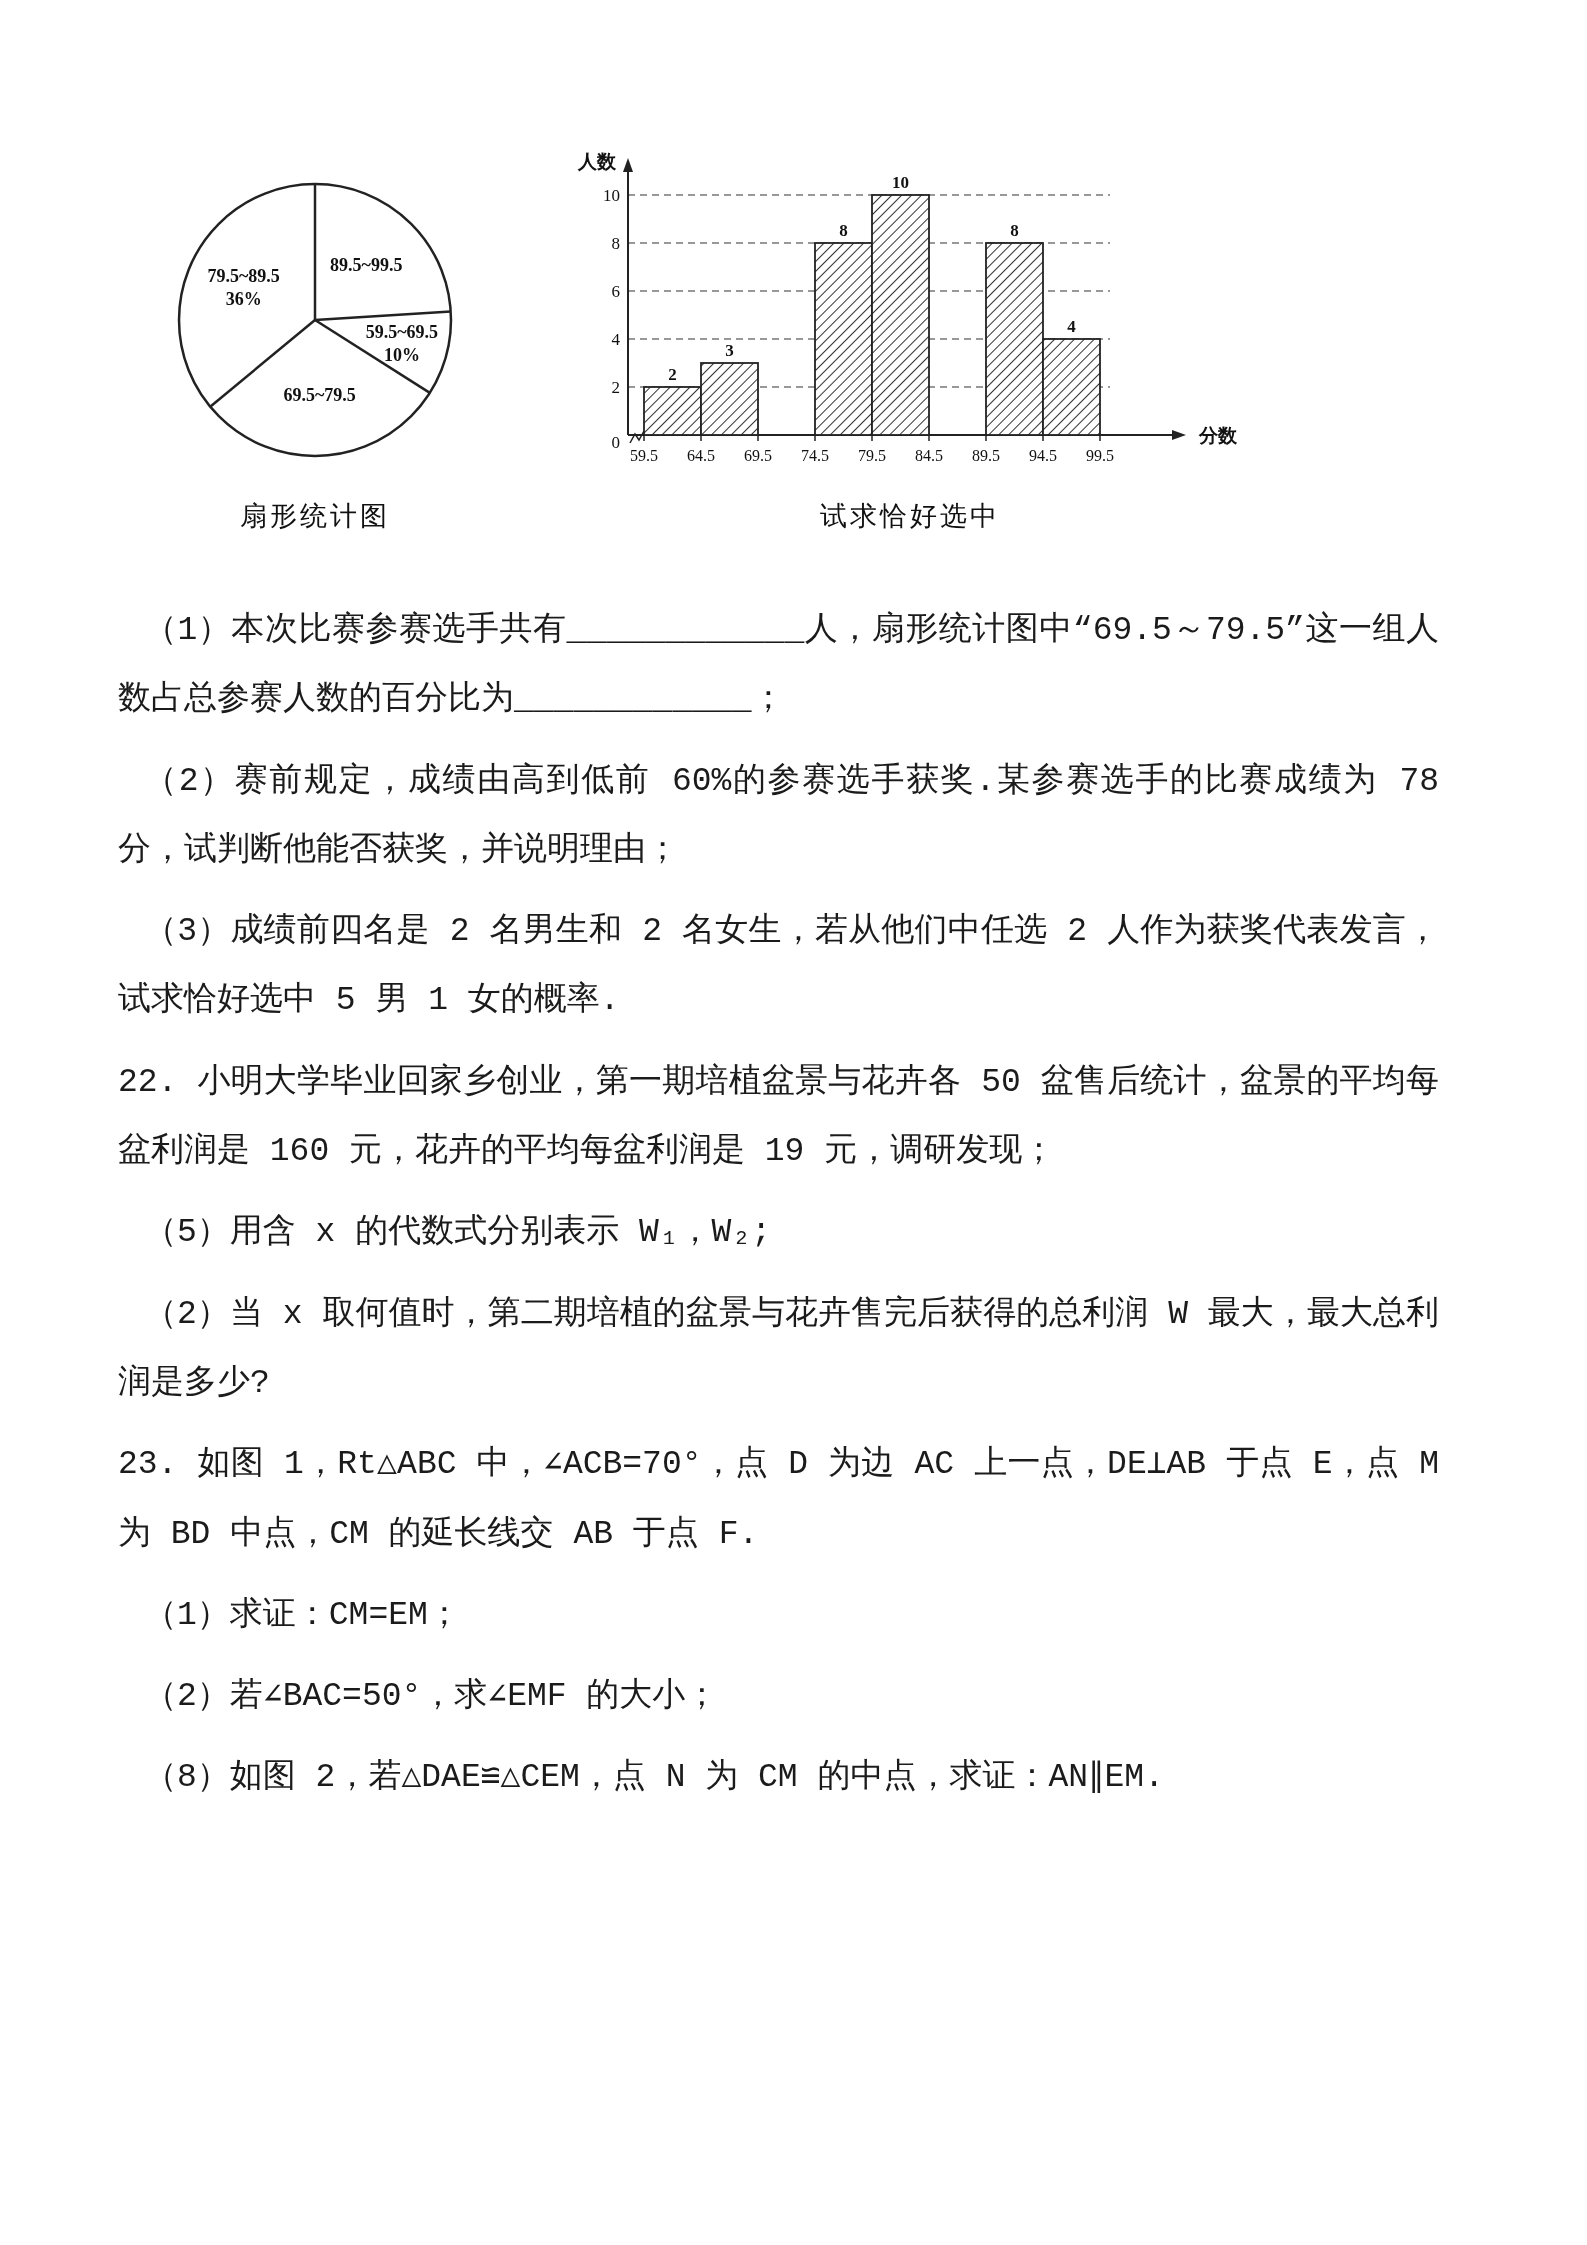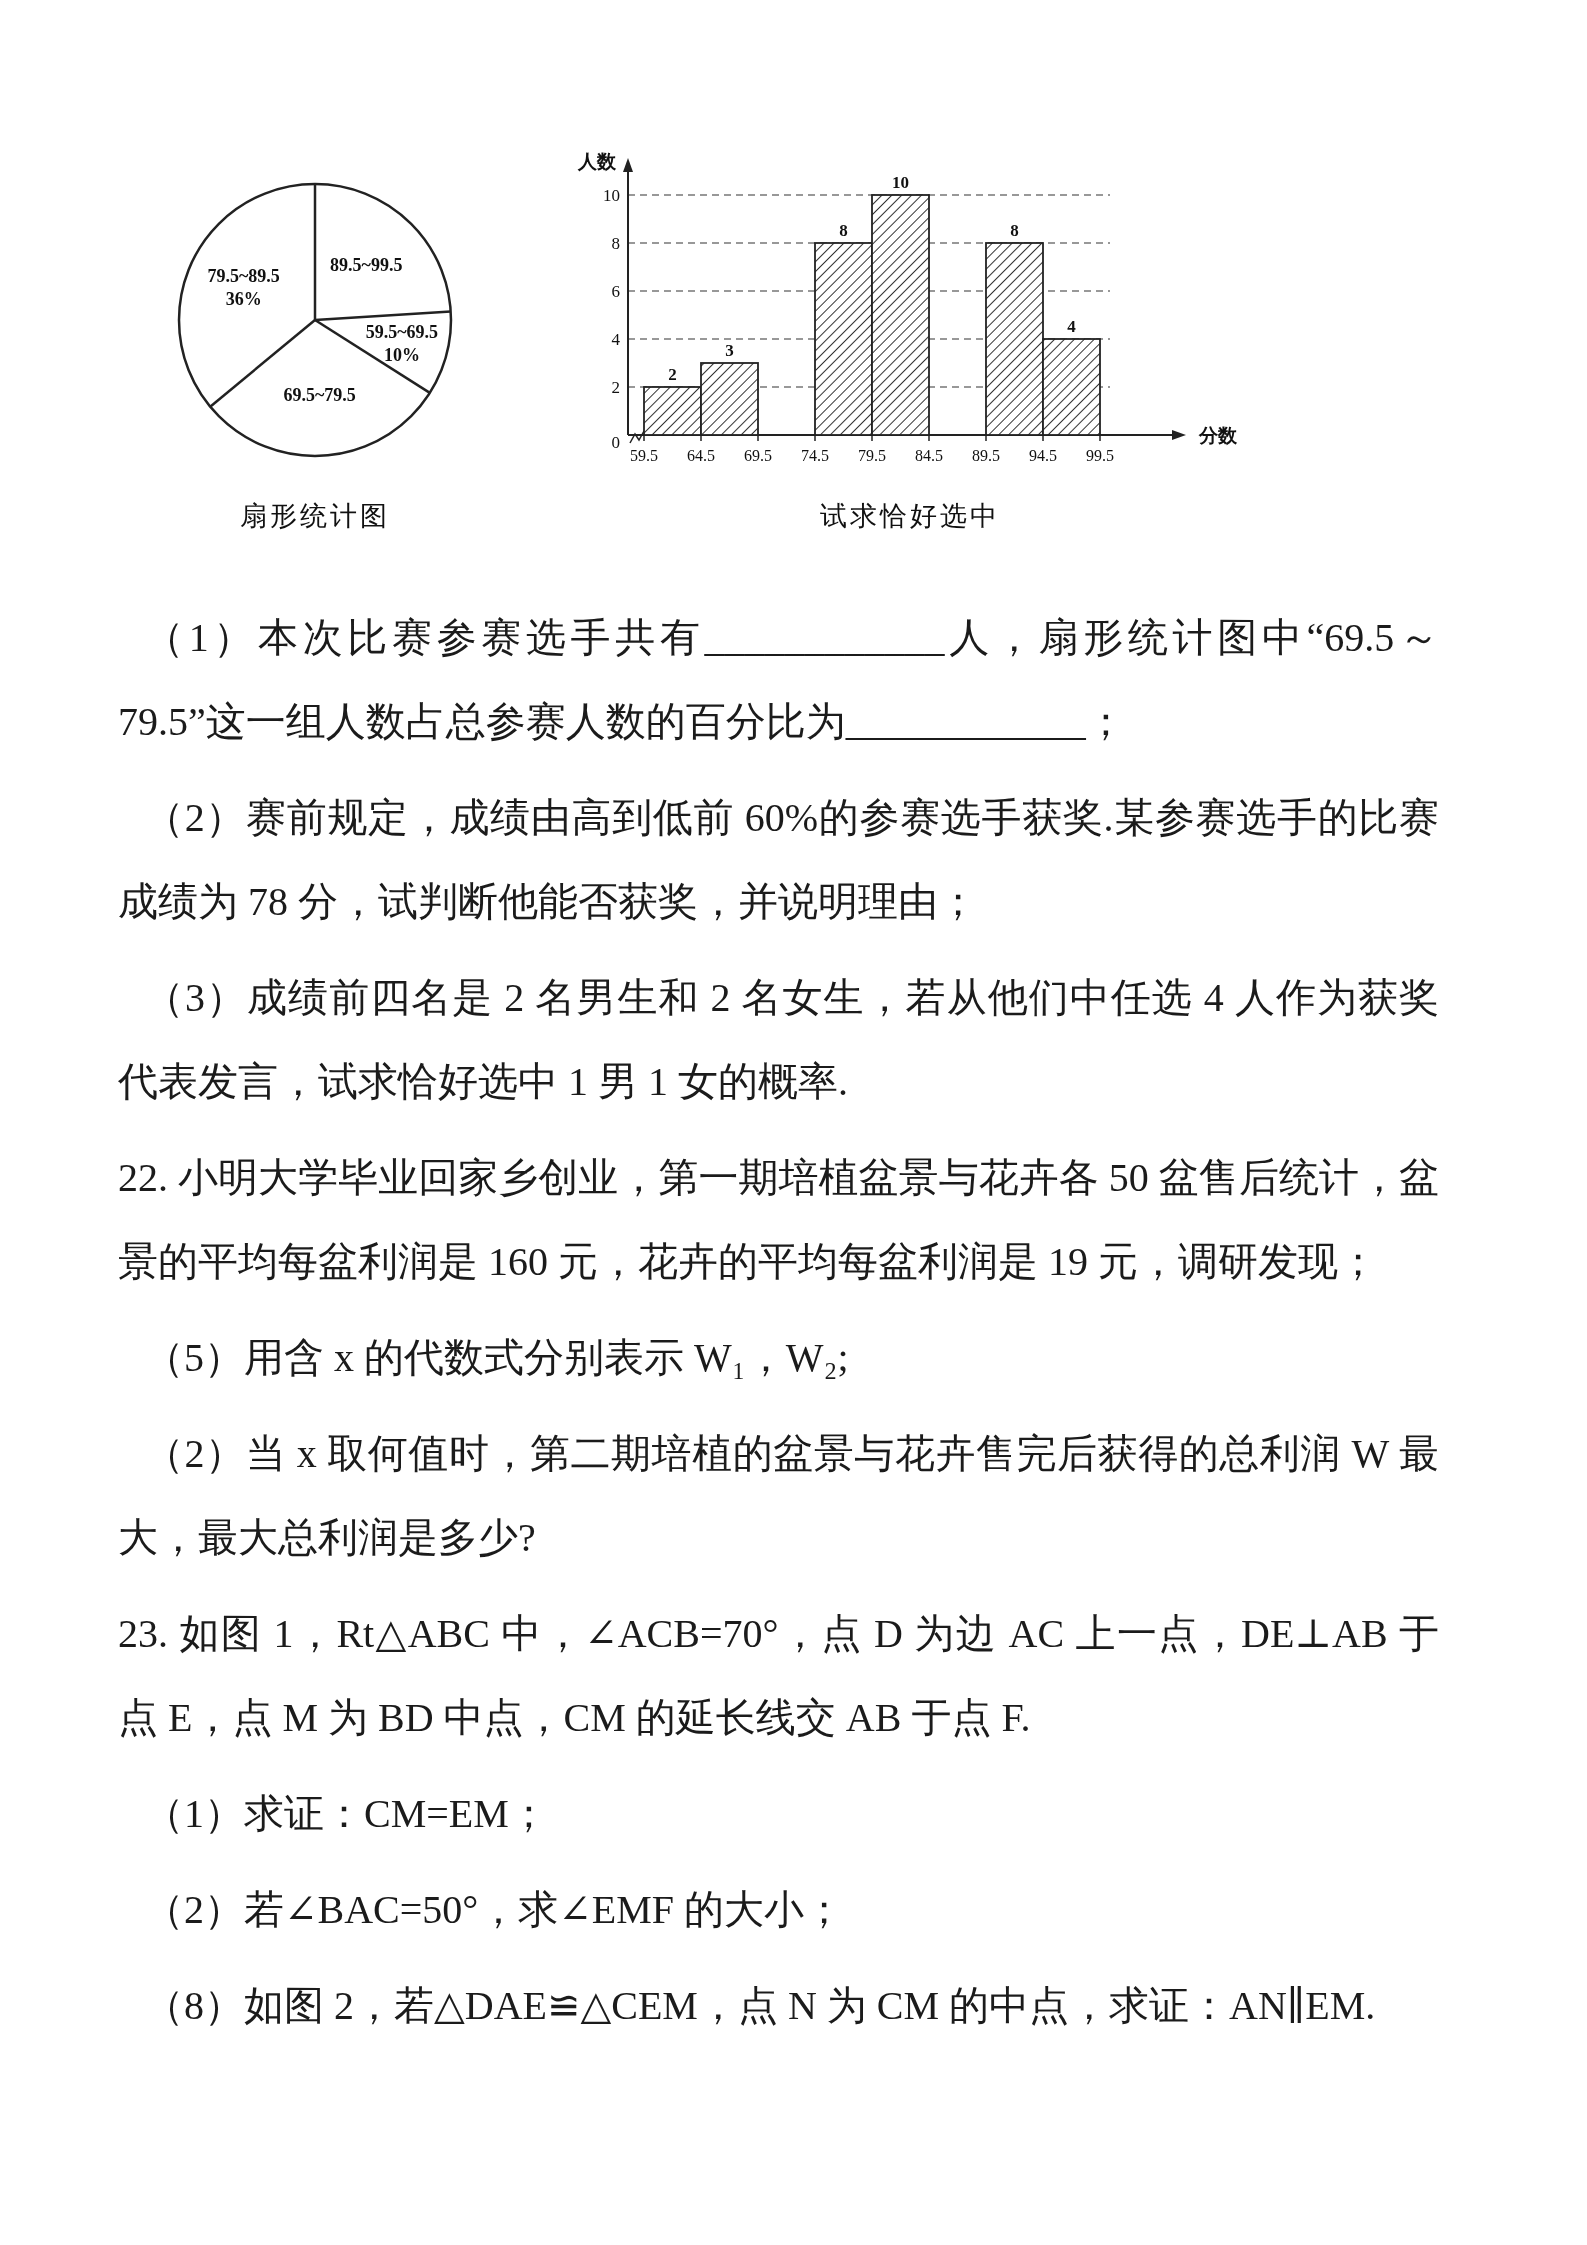--- a/index.html
+++ b/index.html
@@ -9,21 +9,21 @@
     color:#1b1b1b; font-family:"Liberation Serif","DejaVu Serif",serif;
     position:relative; overflow:hidden;
   }
   .charts-row { display:flex; align-items:flex-end; padding:150px 0 0 150px; }
   .figure { display:flex; flex-direction:column; align-items:center; }
   .figure.histogram { margin-left:90px; }
   .fig-caption { font-weight:400; font-size:27px; margin-top:8px; letter-spacing:3px; color:#111; }
   svg text { font-family:"Liberation Serif","DejaVu Serif",serif; fill:#111; }
   .content {
     padding:62px 148px 0 118px;
-    font-size:40px; line-height:2.1; text-align:justify;
+    font-size:33px; line-height:2.1; text-align:justify;font-family:Liberation Mono, monospace;
   }
   .content p { margin-bottom:12px; }
   .content p.indent { text-indent:26px; }
 </style>
 </head>
 <body>
 
 <div class="page">
 
   <div class="charts-row">
@@ -100,21 +100,21 @@
           <rect x="473" y="189" width="57" height="96" fill="url(#hatch)" stroke="#222" stroke-width="1.8"></rect>
           <text x="501.5" y="182" font-size="17" text-anchor="middle" font-weight="700">4</text>
         </svg>
       <div class="fig-caption">试求恰好选中</div>
     </div>
   </div>
 
   <div class="content">
     <p class="indent">（1）本次比赛参赛选手共有____________人，扇形统计图中“69.5～79.5”这一组人数占总参赛人数的百分比为____________；</p>
     <p class="indent">（2）赛前规定，成绩由高到低前 60%的参赛选手获奖.某参赛选手的比赛成绩为 78 分，试判断他能否获奖，并说明理由；</p>
-    <p class="indent">（3）成绩前四名是 2 名男生和 2 名女生，若从他们中任选 4 人作为获奖代表发言，试求恰好选中 1 男 1 女的概率.</p>
+    <p class="indent">（3）成绩前四名是 2 名男生和 2 名女生，若从他们中任选 2 人作为获奖代表发言，试求恰好选中 5 男 1 女的概率.</p>
     <p>22. 小明大学毕业回家乡创业，第一期培植盆景与花卉各 50 盆售后统计，盆景的平均每盆利润是 160 元，花卉的平均每盆利润是 19 元，调研发现；</p>
     <p class="indent">（5）用含 x 的代数式分别表示 W₁，W₂;</p>
     <p class="indent">（2）当 x 取何值时，第二期培植的盆景与花卉售完后获得的总利润 W 最大，最大总利润是多少?</p>
     <p>23. 如图 1，Rt△ABC 中，∠ACB=70°，点 D 为边 AC 上一点，DE⊥AB 于点 E，点 M 为 BD 中点，CM 的延长线交 AB 于点 F.</p>
     <p class="indent">（1）求证：CM=EM；</p>
     <p class="indent">（2）若∠BAC=50°，求∠EMF 的大小；</p>
     <p class="indent">（8）如图 2，若△DAE≌△CEM，点 N 为 CM 的中点，求证：AN∥EM.</p>
   </div>
 
 </div>

